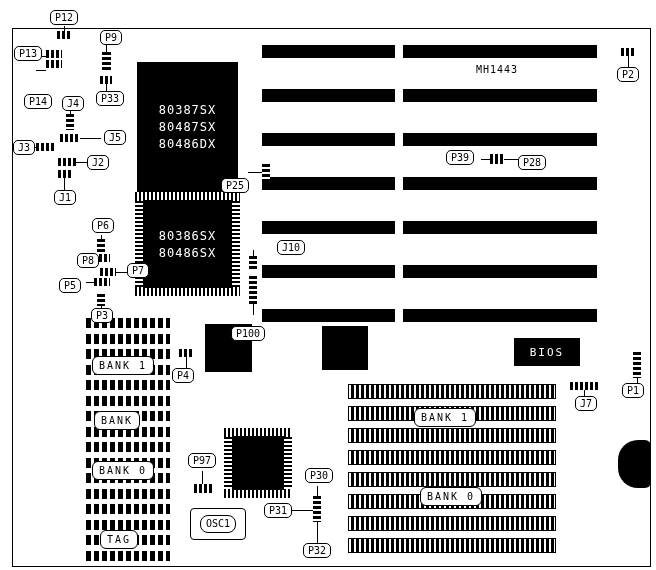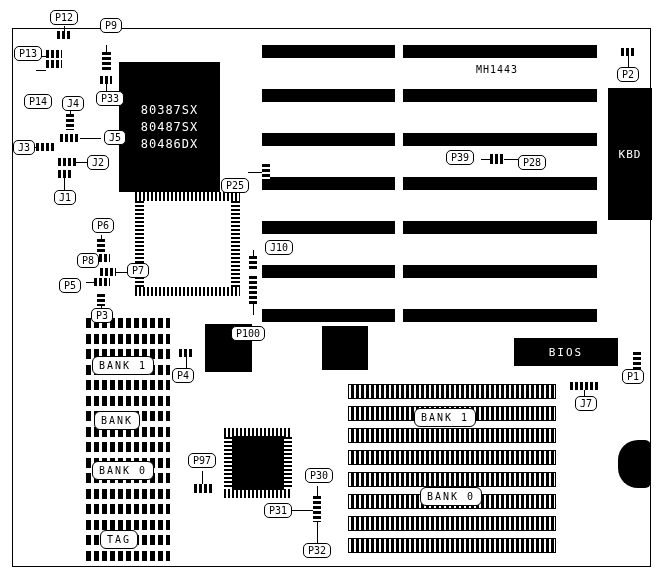--- a/index.html
+++ b/index.html
@@ -24,21 +24,21 @@
   .core { position:absolute; inset:8px; background:#000; color:#fff; display:flex; flex-direction:column;
           align-items:center; justify-content:center; gap:3px; font-size:12px; letter-spacing:1px; }
   .simm { position:absolute; left:86px; width:84px; height:10px;
           background:repeating-linear-gradient(90deg,#000 0 5px,#fff 5px 8px); z-index:2; }
   .mem-row { position:absolute; left:348px; width:208px; height:15px; border:1px solid #000;
              background:repeating-linear-gradient(90deg,#fff 0 2px,#000 2px 5px); z-index:2; }
   .mem-label { z-index:7; border-radius:6px; letter-spacing:2px; font-size:10px; line-height:15px;
                padding:1px 6px; text-align:left; }
   .kbd { position:absolute; left:608px; top:88px; width:44px; height:132px; background:#000; color:#fff;
          display:flex; align-items:center; justify-content:center; font-size:11px; letter-spacing:1px; z-index:2; }
-  .bios { position:absolute; left:514px; top:338px; width:104px; height:28px; background:#000; color:#fff;
+  .bios { position:absolute; left:514px; top:338px; width:66px; height:28px; background:#000; color:#fff;
           display:flex; align-items:center; justify-content:center; font-size:11px; letter-spacing:2px; z-index:2; }
   .model { position:absolute; left:476px; top:64px; font-size:10px; letter-spacing:1px; z-index:2; }
   .osc-outer { position:absolute; left:190px; top:508px; width:56px; height:32px; border:1px solid #000;
                border-radius:4px; background:#fff; display:flex; align-items:center; justify-content:center; z-index:5; }
   .osc-inner { border:1px solid #000; border-radius:8px; font-size:10px; line-height:12px; padding:2px 5px; }
   .din { position:absolute; left:618px; top:440px; width:33px; height:48px; background:#000;
          border-radius:20px 6px 6px 20px; z-index:2; }
 </style>
 </head>
 <body>
@@ -58,46 +58,47 @@
   <div class="slot" style="left:403px;top:45px;width:194px"></div>
   <div class="slot" style="left:403px;top:89px;width:194px"></div>
   <div class="slot" style="left:403px;top:133px;width:194px"></div>
   <div class="slot" style="left:403px;top:177px;width:194px"></div>
   <div class="slot" style="left:403px;top:221px;width:194px"></div>
   <div class="slot" style="left:403px;top:265px;width:194px"></div>
   <div class="slot" style="left:403px;top:309px;width:194px"></div>
 
   <div class="model">MH1443</div>
 
-  <div class="chip" style="left:119px;top:62px;width:101px;height:130px">
+  <div class="chip" style="left:137px;top:62px;width:101px;height:130px">
     <div>80387SX</div>
     <div>80487SX</div>
     <div>80486DX</div>
   </div>
 
   <div class="qfp" style="left:135px;top:192px;width:105px;height:104px">
     <div class="fr fr-t"></div>
     <div class="fr fr-b"></div>
     <div class="fr fr-l"></div>
     <div class="fr fr-r"></div>
+    <div class="core">
+      <div>80386SX</div>
+      <div>80486SX</div>
+    </div>
   </div>
 
   <div class="chip" style="left:205px;top:324px;width:47px;height:48px"></div>
   <div class="chip" style="left:322px;top:326px;width:46px;height:44px"></div>
   <div class="qfp" style="left:224px;top:428px;width:68px;height:70px">
     <div class="fr fr-t"></div>
     <div class="fr fr-b"></div>
     <div class="fr fr-l"></div>
     <div class="fr fr-r"></div>
     <div class="core"></div>
   </div>
 
-  <div class="kbd">
-    <span>KBD</span>
-  </div>
   <div class="bios">
     <span>BIOS</span>
   </div>
   <div class="din"></div>
 
   <div class="simm" style="top:318px"></div>
   <div class="simm" style="top:334px"></div>
   <div class="simm" style="top:349px"></div>
   <div class="simm" style="top:365px"></div>
   <div class="simm" style="top:380px"></div>
@@ -123,20 +124,23 @@
   <div class="mem-row" style="top:428px"></div>
   <div class="mem-row" style="top:450px"></div>
   <div class="mem-row" style="top:472px"></div>
   <div class="mem-row" style="top:494px"></div>
   <div class="mem-row" style="top:516px"></div>
   <div class="mem-row" style="top:538px"></div>
 
   <div class="lbl mem-label" style="left:414px;top:408px">BANK 1</div>
   <div class="lbl mem-label" style="left:420px;top:487px">BANK 0</div>
 
+  <div class="osc-outer">
+    <div class="osc-inner">OSC1</div>
+  </div>
 
   <div class="pins-h" style="left:57px;top:31px;width:14px;height:8px"></div>
   <div class="pins-h" style="left:46px;top:50px;width:16px;height:8px"></div>
   <div class="pins-h" style="left:46px;top:60px;width:16px;height:8px"></div>
   <div class="pins-v" style="left:102px;top:52px;width:9px;height:18px"></div>
   <div class="pins-h" style="left:100px;top:76px;width:12px;height:8px"></div>
   <div class="pins-v" style="left:66px;top:114px;width:8px;height:16px"></div>
   <div class="pins-h" style="left:36px;top:143px;width:18px;height:8px"></div>
   <div class="pins-h" style="left:60px;top:134px;width:18px;height:8px"></div>
   <div class="pins-h" style="left:58px;top:158px;width:18px;height:8px"></div>
@@ -182,39 +186,39 @@
   <div class="wire" style="left:584px;top:390px;width:1px;height:6px"></div>
   <div class="wire" style="left:637px;top:378px;width:1px;height:5px"></div>
   <div class="wire" style="left:202px;top:471px;width:1px;height:13px"></div>
   <div class="wire" style="left:317px;top:486px;width:1px;height:10px"></div>
   <div class="wire" style="left:292px;top:510px;width:21px;height:1px"></div>
   <div class="wire" style="left:317px;top:522px;width:1px;height:21px"></div>
 
   <div class="lbl" style="left:50px;top:10px">P12</div>
   <div class="lbl" style="left:14px;top:46px">P13</div>
   <div class="lbl" style="left:24px;top:94px">P14</div>
-  <div class="lbl" style="left:100px;top:18px">P9</div>
+  <div class="lbl" style="left:100px;top:30px">P9</div>
   <div class="lbl" style="left:96px;top:91px">P33</div>
   <div class="lbl" style="left:62px;top:96px">J4</div>
   <div class="lbl" style="left:13px;top:140px">J3</div>
   <div class="lbl" style="left:104px;top:130px">J5</div>
   <div class="lbl" style="left:87px;top:155px">J2</div>
   <div class="lbl" style="left:54px;top:190px">J1</div>
   <div class="lbl" style="left:92px;top:218px">P6</div>
   <div class="lbl" style="left:77px;top:253px">P8</div>
   <div class="lbl" style="left:127px;top:263px">P7</div>
   <div class="lbl" style="left:59px;top:278px">P5</div>
   <div class="lbl" style="left:91px;top:308px">P3</div>
   <div class="lbl" style="left:221px;top:178px">P25</div>
-  <div class="lbl" style="left:265px;top:240px">J10</div>
+  <div class="lbl" style="left:277px;top:240px">J10</div>
   <div class="lbl" style="left:231px;top:326px">P100</div>
   <div class="lbl" style="left:172px;top:368px">P4</div>
   <div class="lbl" style="left:446px;top:150px">P39</div>
   <div class="lbl" style="left:518px;top:155px">P28</div>
   <div class="lbl" style="left:617px;top:67px">P2</div>
   <div class="lbl" style="left:575px;top:396px">J7</div>
-  <div class="lbl" style="left:622px;top:369px">P1</div>
+  <div class="lbl" style="left:622px;top:383px">P1</div>
   <div class="lbl" style="left:188px;top:453px">P97</div>
   <div class="lbl" style="left:305px;top:468px">P30</div>
   <div class="lbl" style="left:264px;top:503px">P31</div>
   <div class="lbl" style="left:303px;top:543px">P32</div>
 
 </div>
 
 </body></html>

